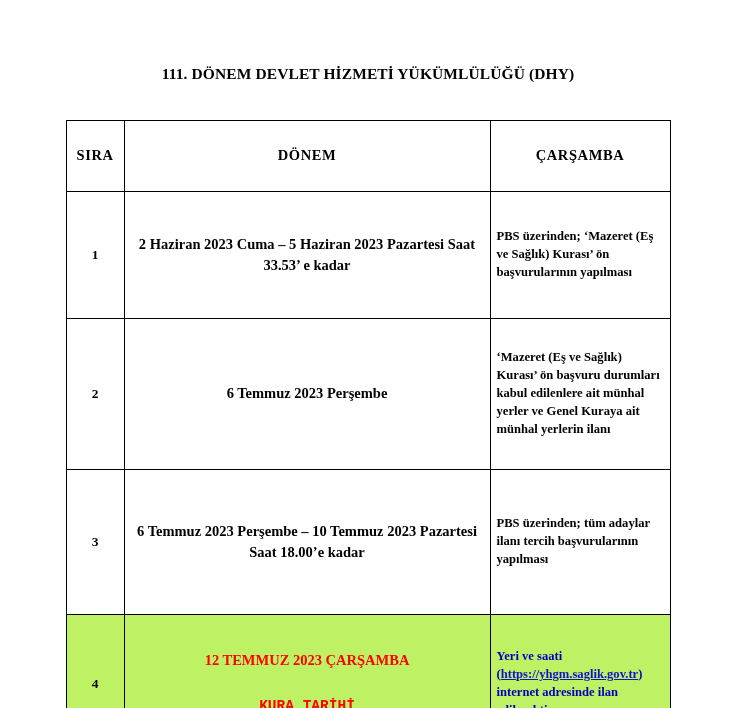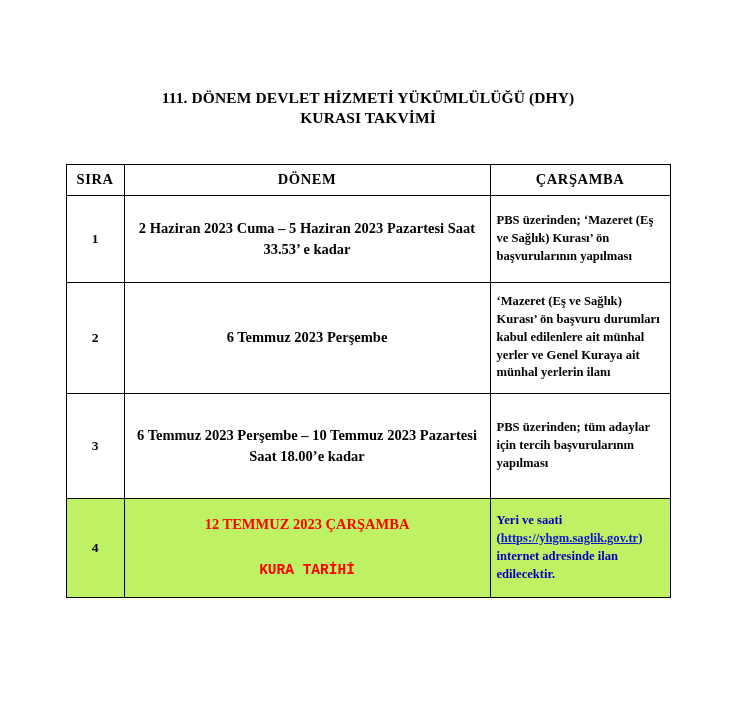--- a/index.html
+++ b/index.html
@@ -18,36 +18,36 @@
     position: relative;
     width: 736px;
     height: 708px;
   }
   .doc-title {
     text-align: center;
     font-weight: bold;
     font-size: 15.5px;
     line-height: 1.28;
     letter-spacing: 0.1px;
-    padding-top: 88px;
+    padding-top: 64px;
   }
   .doc-title .line2 {
     display: block;
   }
   table.calendar {
     border-collapse: collapse;
     margin: 0 auto;
     margin-top: 36px;
     width: 604px;
     table-layout: fixed;
   }
   table.calendar td, table.calendar th {
     border: 1px solid #000000;
     vertical-align: middle;
-    padding: 0 6px;
+    padding: 20px 6px;
   }
   thead th {
     font-weight: bold;
     font-size: 14.5px;
     letter-spacing: 0.6px;
     text-align: center;
     height: 30px;
     padding: 5px 4px;
   }
   col.c-sira { width: 58px; }
@@ -100,21 +100,20 @@
     color: #0000bb;
   }
 </style>
 </head>
 <body>
 
 <div class="page">
 
   <div class="doc-title">
     <span>111. DÖNEM DEVLET HİZMETİ YÜKÜMLÜLÜĞÜ (DHY)</span>
-    <span class="line2">KURASI TAKVİMİ</span>
   </div>
 
   <table class="calendar">
     <colgroup>
       <col class="c-sira">
       <col class="c-tarih">
       <col class="c-aciklama">
     </colgroup>
     <thead>
       <tr>
@@ -130,21 +129,21 @@
         <td class="aciklama">PBS üzerinden; ‘Mazeret (Eş ve Sağlık) Kurası’ ön başvurularının yapılması</td>
       </tr>
       <tr class="r2">
         <td class="sira">2</td>
         <td class="tarih">6 Temmuz 2023 Perşembe</td>
         <td class="aciklama">‘Mazeret (Eş ve Sağlık) Kurası’ ön başvuru durumları kabul edilenlere ait münhal yerler ve Genel Kuraya ait münhal yerlerin ilanı</td>
       </tr>
       <tr class="r3">
         <td class="sira">3</td>
         <td class="tarih">6 Temmuz 2023 Perşembe – 10 Temmuz 2023 Pazartesi Saat 18.00’e kadar</td>
-        <td class="aciklama">PBS üzerinden; tüm adaylar için tercih başvurularının yapılması</td>
+        <td class="aciklama">PBS üzerinden; tüm adaylar ilanı tercih başvurularının yapılması</td>
       </tr>
       <tr class="r4 highlight">
         <td class="sira">4</td>
         <td class="tarih">
           <span>12 TEMMUZ 2023 ÇARŞAMBA</span>
           <span class="kura">KURA TARİHİ</span>
         </td>
         <td class="aciklama">
           <span>Yeri ve saati</span><br>
           <span class="paren">(</span><a class="weblink" href="#">https://yhgm.saglik.gov.tr</a><span class="paren">)</span><br>

